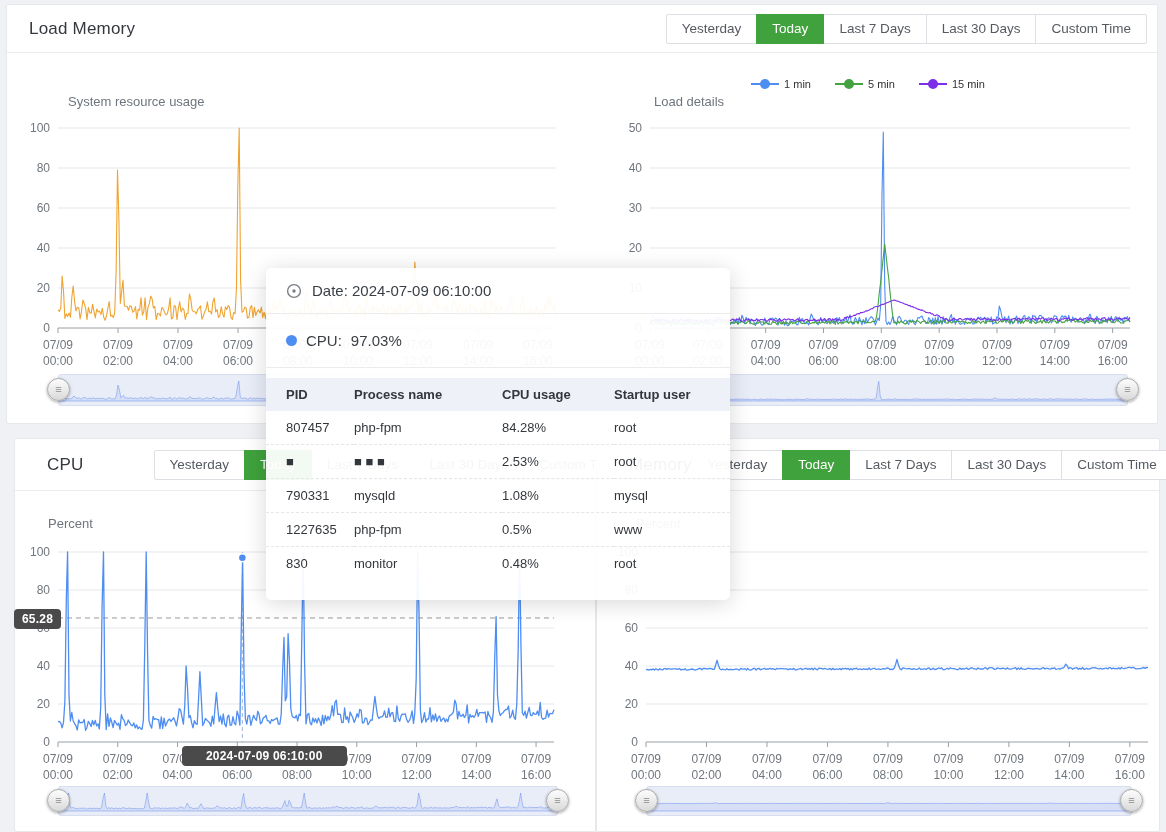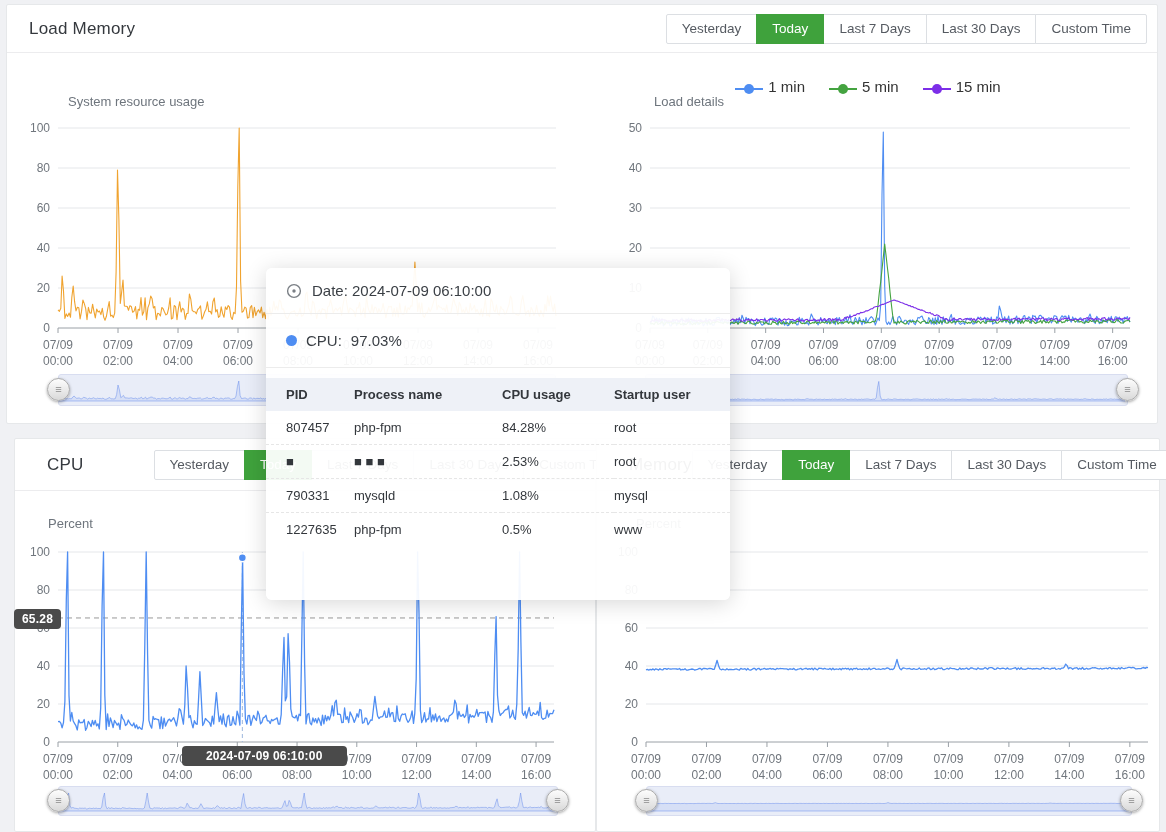--- a/index.html
+++ b/index.html
@@ -16,21 +16,21 @@
   .btn-group.right { margin-left:auto; }
   .btn-group.after-title { margin-left:70px; }
   .tbtn { height:30px; padding:0 15px; font-size:13.5px; line-height:28px; color:#555a61;
           background:#fff; border:1px solid #dcdfe3; margin-left:-1px; cursor:pointer;
           font-family:inherit; white-space:nowrap; }
   .tbtn:first-child { margin-left:0; border-radius:2px 0 0 2px; }
   .tbtn:last-child { border-radius:0 2px 2px 0; }
   .tbtn.active { background:#3fa23c; border-color:#3fa23c; color:#fff; font-weight:500; position:relative; z-index:1; }
   .chart { position:absolute; }
   .legend { position:absolute; left:600px; top:78px; width:536px; display:flex; justify-content:center; gap:24px; align-items:center; }
-  .legend-item { display:flex; align-items:flex-end; gap:5px; font-size:15px; color:#333; cursor:pointer; }
+  .legend-item { display:flex; align-items:center; gap:5px; font-size:11px; color:#333; cursor:pointer; }
   .slider { position:absolute; background:#e9edf8; border:1px solid #d8ddf0; border-radius:3px; }
   .slider svg { position:absolute; left:0; top:0; }
   .handle { position:absolute; top:50%; width:23px; height:23px; margin-top:-12px; border-radius:50%;
             background:linear-gradient(#fdfdfd,#d9d9d9); border:1px solid #a9a9a9;
             box-shadow:0 1px 3px rgba(0,0,0,.35); display:flex; align-items:center; justify-content:center;
             color:#8a8a8a; font-size:11px; line-height:1; cursor:ew-resize; z-index:5; }
   .handle.l { left:-12px; } .handle.r { right:-12px; }
   .badge-dark { position:absolute; background:#4a4a4a; color:#fff; font-size:12px; font-weight:700;
                 border-radius:4px; padding:3px 8px; z-index:8; letter-spacing:.2px; }
   #avg-badge { left:14px; top:609px; }
@@ -374,15 +374,21 @@
           <td>mysqld</td>
           <td>1.08%</td>
           <td>mysql</td>
         </tr>
         <tr>
           <td>1227635</td>
           <td>php-fpm</td>
           <td>0.5%</td>
           <td>www</td>
         </tr>
+        <tr>
+          <td>830</td>
+          <td>monitor</td>
+          <td>0.48%</td>
+          <td>root</td>
+        </tr>
       </tbody>
   </table>
 </div>
 
 </body></html>

